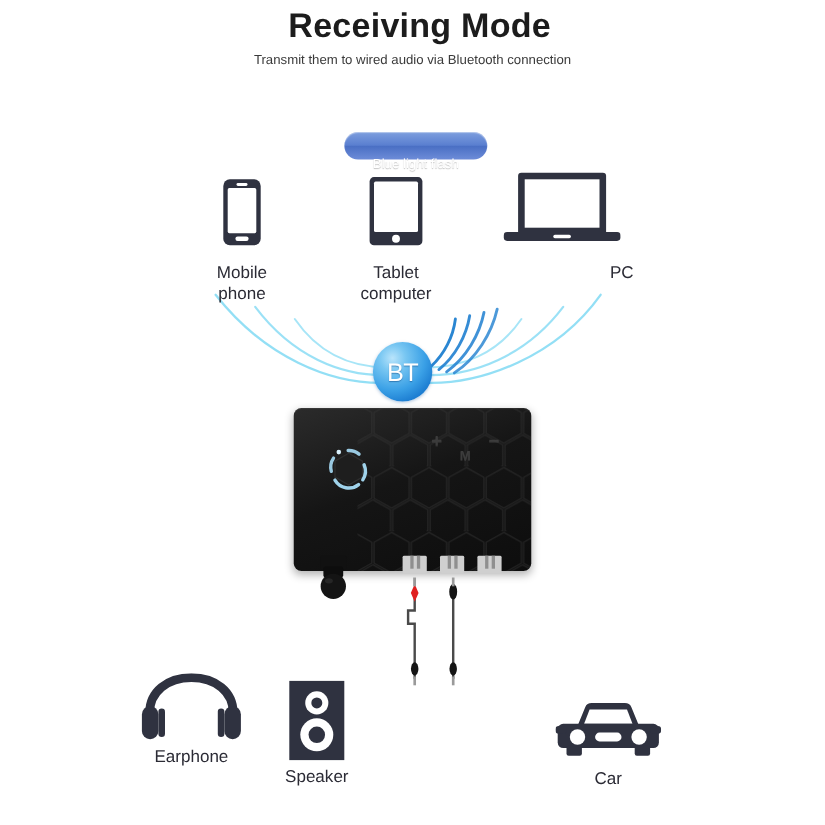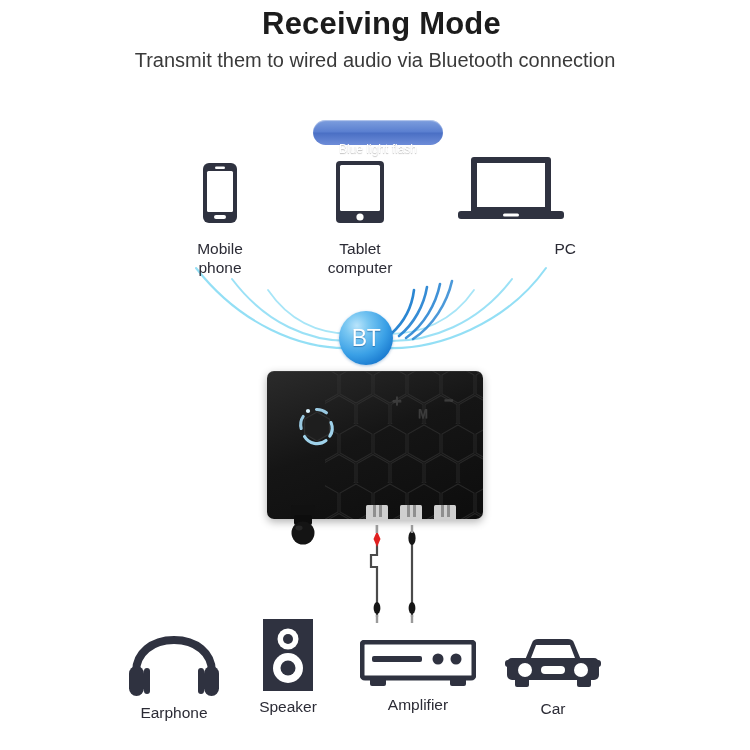--- a/index.html
+++ b/index.html
@@ -19,21 +19,21 @@
   .title {
     position: absolute; left: 0; top: 6px; width: 750px;
     text-align: center;
     font-size: 31px; font-weight: bold; color: #1c1c1c;
     letter-spacing: 0.2px;
     padding-left: 13px;
   }
   .subtitle {
     position: absolute; left: 0; top: 46px; width: 750px;
     text-align: center;
-    font-size: 20px; color: #3a3a3a; line-height: 1.42;
+    font-size: 12px; color: #3a3a3a; line-height: 1.42;
   }
 
   
   .badge {
     position: absolute; left: 313px; top: 120px;
     width: 130px; height: 25px;
     border-radius: 13px;
     background: linear-gradient(180deg, #7d9ede 0%, #5a7fd0 48%, #4a6fc4 52%, #6d8cd8 100%);
     box-shadow: inset 0 1px 1px rgba(255,255,255,0.45);
     display: flex; align-items: center; justify-content: center;
@@ -96,21 +96,21 @@
     position: absolute; left: 26px; top: 32px;
     width: 48px; height: 48px;
   }
 
   
   #ports { position: absolute; left: 267px; top: 505px; width: 216px; height: 120px; }
 
   
   .out { position: absolute; text-align: center; }
   .out .lbl { font-size: 15.5px; color: #2b2b35; margin-top: 6px; }
-  #out-earphone  { left: 118px; top: 636px; width: 112px; }
+  #out-earphone  { left: 118px; top: 612px; width: 112px; }
   #out-speaker   { left: 240px; top: 618px; width: 96px; }
   #out-amplifier { left: 348px; top: 640px; width: 140px; }
   #out-car       { left: 500px; top: 636px; width: 106px; }
 
   svg { display: block; }
 </style>
 </head>
 <body>
 
 <div id="stage">
@@ -273,33 +273,20 @@
         <rect x="6" y="1" width="50" height="72" fill="#2f3240"></rect>
         <circle cx="31" cy="21" r="10.5" fill="#ffffff"></circle>
         <circle cx="31" cy="21" r="5" fill="#2f3240"></circle>
         <circle cx="31" cy="50" r="15" fill="#ffffff"></circle>
         <circle cx="31" cy="50" r="7.5" fill="#2f3240"></circle>
       </svg>
     </div>
     <div class="lbl">Speaker</div>
   </div>
 
-  <div class="out" id="out-amplifier">
-    <div class="icon-wrap">
-      <svg width="116" height="50" viewBox="0 0 116 50">
-        <rect x="2" y="2" width="112" height="36" rx="3" fill="none" stroke="#2f3240" stroke-width="5"></rect>
-        <rect x="12" y="16" width="50" height="6" rx="2" fill="#2f3240"></rect>
-        <circle cx="78" cy="19" r="5.5" fill="#2f3240"></circle>
-        <circle cx="96" cy="19" r="5.5" fill="#2f3240"></circle>
-        <rect x="10" y="38" width="16" height="8" rx="2" fill="#2f3240"></rect>
-        <rect x="90" y="38" width="16" height="8" rx="2" fill="#2f3240"></rect>
-      </svg>
-    </div>
-    <div class="lbl">Amplifier</div>
-  </div>
 
   <div class="out" id="out-car">
     <div class="icon-wrap">
       <svg width="96" height="58" viewBox="0 0 96 58">
         <path d="M20 24 L27 7 C28 4 30 3 33 3 L63 3 C66 3 68 4 69 7 L76 24 Z" fill="#2f3240"></path>
         <path d="M31 9 L65 9 L70 22 L26 22 Z" fill="#ffffff"></path>
         <rect x="2" y="22" width="92" height="22" rx="5" fill="#2f3240"></rect>
         <rect x="0" y="24" width="10" height="7" rx="3" fill="#2f3240"></rect>
         <rect x="86" y="24" width="10" height="7" rx="3" fill="#2f3240"></rect>
         <circle cx="20" cy="34" r="7" fill="#ffffff"></circle>

